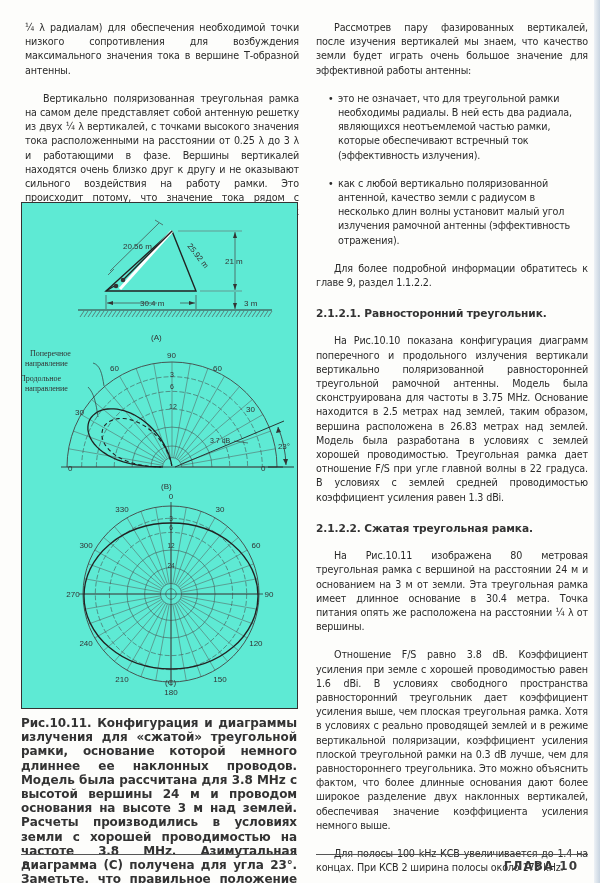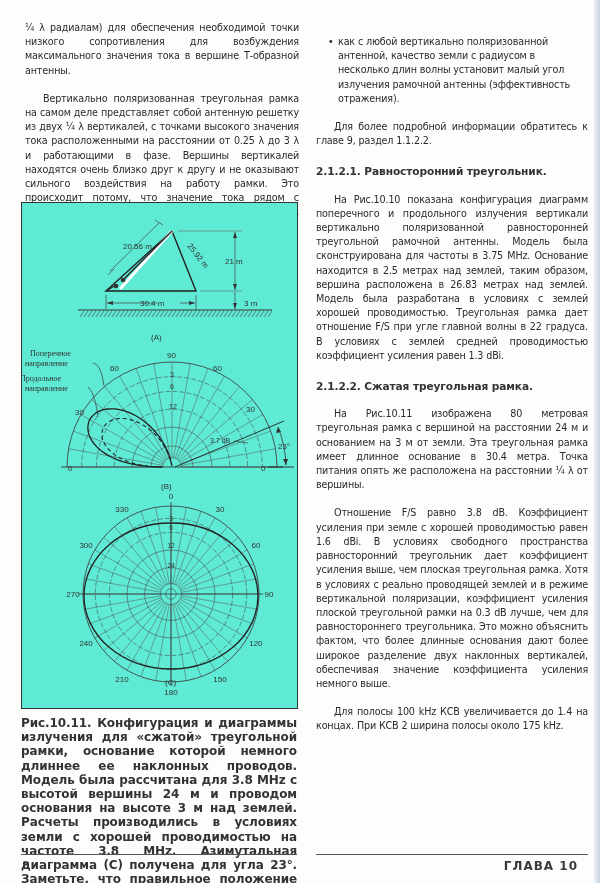--- a/index.html
+++ b/index.html
@@ -261,21 +261,23 @@
           <text x="149" y="365.0" font-size="6.5" text-anchor="middle">24</text>
         </g>
       <text x="143" y="482" font-size="8">(C)</text>
     </g>
   </svg>
 </div>
 
 <div class="caption">Рис.10.11. Конфигурация и диаграммы излучения для «сжатой» треугольной рамки, основание которой немного длиннее ее наклонных проводов. Модель была рассчитана для 3.8 MHz с высотой вершины 24 м и проводом основания на высоте 3 м над землей. Расчеты производились в условиях земли с хорошей проводимостью на частоте 3.8 MHz. Азимутальная диаграмма (С) получена для угла 23°. Заметьте, что правильное положение точки питания остается на ¼ λ от вершины рамки.</div>
 
 <div class="col col-right">
+  <p class="p">Рассмотрев пару фазированных вертикалей, после изучения вертикалей мы знаем, что качество земли будет играть очень большое значение для эффективной работы антенны:</p>
   <ul class="bullets">
+    <li>это не означает, что для треугольной рамки необходимы радиалы. В ней есть два радиала, являющихся неотъемлемой частью рамки, которые обеспечивают встречный ток (эффективность излучения).</li>
     <li>как с любой вертикально поляризованной антенной, качество земли с радиусом в несколько длин волны установит малый угол излучения рамочной антенны (эффективность отражения).</li>
   </ul>
   <p class="p gap">Для более подробной информации обратитесь к главе 9, раздел 1.1.2.2.</p>
   <h3>2.1.2.1. Равносторонний треугольник.</h3>
   <p class="p gap">На Рис.10.10 показана конфигурация диаграмм поперечного и продольного излучения вертикали вертикально поляризованной равносторонней треугольной рамочной антенны. Модель была сконструирована для частоты в 3.75 MHz. Основание находится в 2.5 метрах над землей, таким образом, вершина расположена в 26.83 метрах над землей. Модель была разработана в условиях с землей хорошей проводимостью. Треугольная рамка дает отношение F/S при угле главной волны в 22 градуса. В условиях с землей средней проводимостью коэффициент усиления равен 1.3 dBi.</p>
   <h3>2.1.2.2. Сжатая треугольная рамка.</h3>
   <p class="p gap">На Рис.10.11 изображена 80 метровая треугольная рамка с вершиной на расстоянии 24 м и основанием на 3 м от земли. Эта треугольная рамка имеет длинное основание в 30.4 метра. Точка питания опять же расположена на расстоянии ¼ λ от вершины.</p>
   <p class="p">Отношение F/S равно 3.8 dB. Коэффициент усиления при земле с хорошей проводимостью равен 1.6 dBi. В условиях свободного пространства равносторонний треугольник дает коэффициент усиления выше, чем плоская треугольная рамка. Хотя в условиях с реально проводящей землей и в режиме вертикальной поляризации, коэффициент усиления плоской треугольной рамки на 0.3 dB лучше, чем для равностороннего треугольника. Это можно объяснить фактом, что более длинные основания дают более широкое разделение двух наклонных вертикалей, обеспечивая значение коэффициента усиления немного выше.</p>
   <p class="p">Для полосы 100 kHz КСВ увеличивается до 1.4 на концах. При КСВ 2 ширина полосы около 175 kHz.</p>
 

